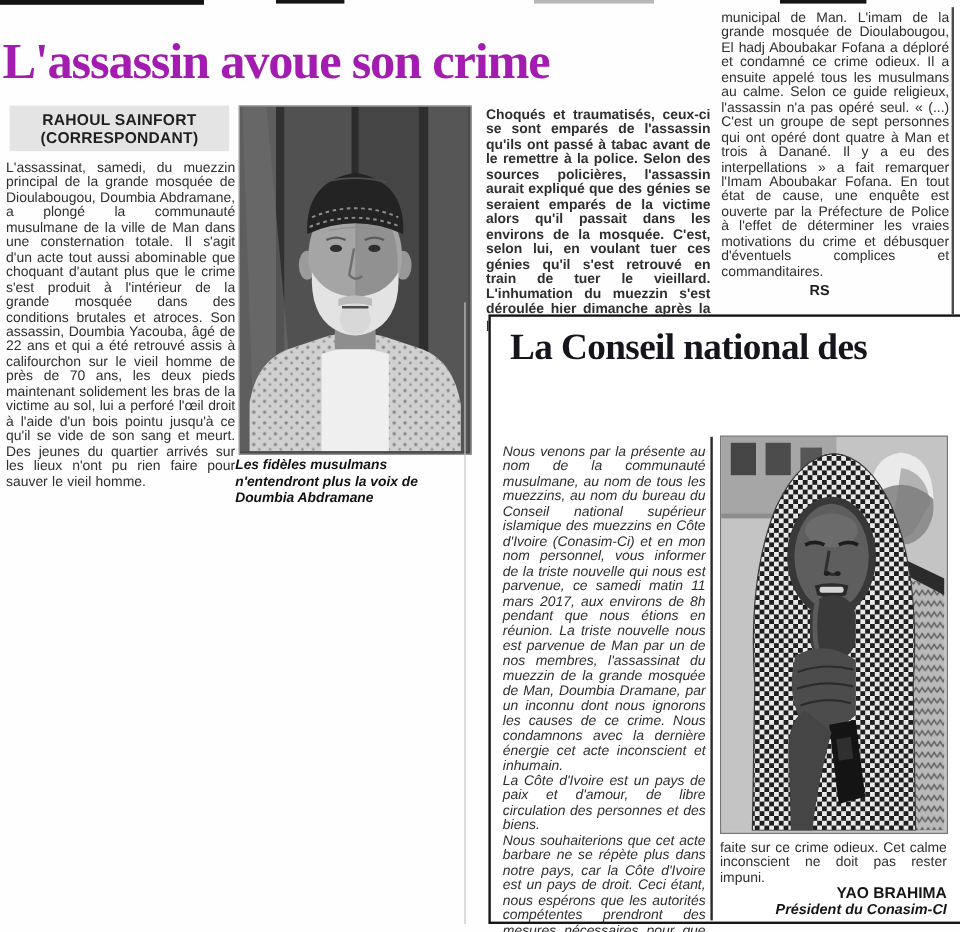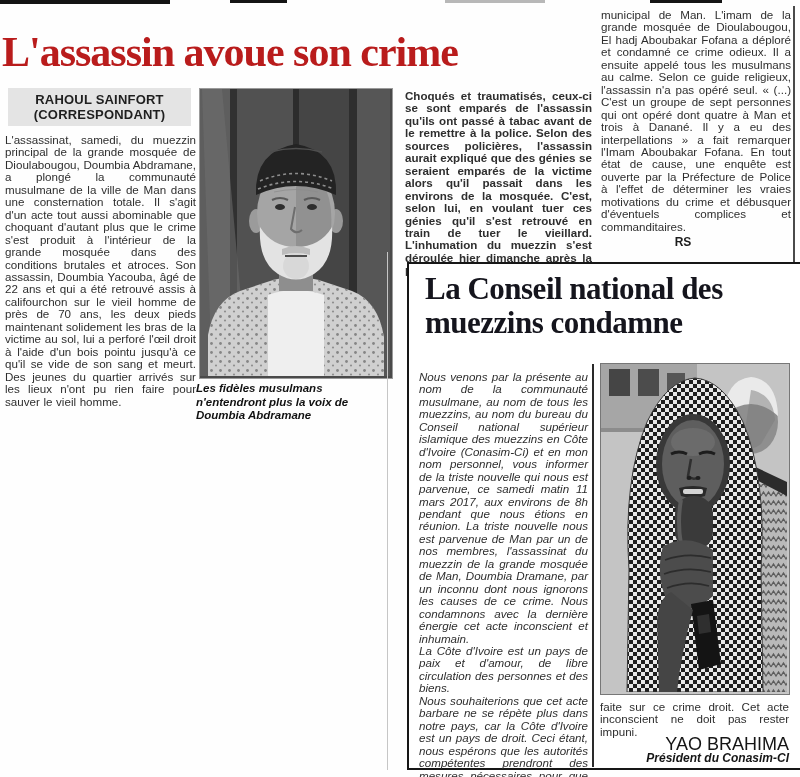--- a/index.html
+++ b/index.html
@@ -6,21 +6,21 @@
   .page{position:relative;width:800px;height:777px;background:#fefefe;overflow:hidden;
         font-family:"Liberation Sans",sans-serif;color:#2b2b2b;}
   .abs{position:absolute;}
   
   .mark{position:absolute;background:#141414;}
   
   .kicker{left:6px;top:10px;width:640px;font-size:17px;letter-spacing:2.6px;
           color:#2e2e2e;font-weight:400;white-space:nowrap;}
   
   .headline{left:2px;top:28px;width:620px;font-family:"Liberation Serif",serif;
-            font-weight:bold;font-size:42px;letter-spacing:-1px;color:#b91c1c;}
+            font-weight:bold;font-size:42px;letter-spacing:-1px;color:#a21caf;}
   
   .byline-box{left:8px;top:88px;width:183px;height:38px;background:#e4e4e4;
               display:flex;flex-direction:column;align-items:center;justify-content:center;}
   .byline-box div{font-weight:bold;font-size:13px;line-height:15px;color:#1f1f1f;letter-spacing:.2px;}
   
   .body-txt{font-size:11.6px;line-height:12.45px;text-align:justify;color:#2e2e2e;word-spacing:.4px;}
   .col1{left:5px;top:134px;width:191px;}
   .col2{left:405px;top:90px;width:187px;font-weight:bold;}
   .rs{text-align:center;font-weight:bold;padding-right:26px;margin-top:2px;font-size:12px;color:#1d1d1d;}
   
@@ -33,21 +33,21 @@
   
   .box{left:407px;top:262px;width:459px;height:508px;border:2px solid #161616;box-sizing:border-box;background:#fff;}
   .box-head{position:absolute;left:16px;top:8px;width:350px;font-family:"Liberation Serif",serif;
             font-weight:bold;font-size:31px;line-height:34px;letter-spacing:-.5px;color:#15151d;}
   .boxcol1{position:absolute;left:10px;top:107px;width:169px;}
   .boxcol1 p{margin:0;font-style:italic;}
   .box-divider{position:absolute;left:183px;top:100px;width:2px;height:403px;background:#2a2a2a;}
   .photo2{position:absolute;left:191px;top:99px;width:188px;height:330px;border:1px solid #777;background:#c6c6c6;}
   .boxcol2{position:absolute;left:191px;top:437px;width:189px;}
   .sigblock{position:absolute;left:191px;top:473px;width:189px;text-align:right;color:#151515;}
-  .sig-name{font-weight:normal;font-size:18px;line-height:14px;}
+  .sig-name{font-weight:bold;font-size:13px;line-height:14px;}
   .sig-title{font-weight:bold;font-style:italic;font-size:12px;line-height:14px;text-align:right;}
   svg{display:block;}
 </style>
 </head>
 <body>
 
 <div class="page">
 
   <div class="mark" style="left:0;top:0;width:170px;height:4px;"></div>
   <div class="mark" style="left:230px;top:0;width:57px;height:3px;"></div>
@@ -124,21 +124,20 @@
     <div class="body-txt">municipal de Man. L'imam de la grande mosquée de Dioulabougou, El hadj Aboubakar Fofana a déploré et condamné ce crime odieux. Il a ensuite appelé tous les musulmans au calme. Selon ce guide religieux, l'assassin n'a pas opéré seul. « (...) C'est un groupe de sept personnes qui ont opéré dont quatre à Man et trois à Danané. Il y a eu des interpellations » a fait remarquer l'Imam Aboubakar Fofana. En tout état de cause, une enquête est ouverte par la Préfecture de Police à l'effet de déterminer les vraies motivations du crime et débusquer d'éventuels complices et commanditaires.</div>
     <div class="rs">RS</div>
   </div>
 
   <div class="abs vrule-right"></div>
   <div class="abs vrule-gutter"></div>
 
   <div class="abs box">
     <div class="box-head">
       <div>La Conseil national des</div>
-      <div>muezzins condamne</div>
     </div>
 
     <div class="boxcol1 body-txt">
       <p>Nous venons par la présente au nom de la communauté musulmane, au nom de tous les muezzins, au nom du bureau du Conseil national supérieur islamique des muezzins en Côte d'Ivoire (Conasim-Ci) et en mon nom personnel, vous informer de la triste nouvelle qui nous est parvenue, ce samedi matin 11 mars 2017, aux environs de 8h pendant que nous étions en réunion. La triste nouvelle nous est parvenue de Man par un de nos membres, l'assassinat du muezzin de la grande mosquée de Man, Doumbia Dramane, par un inconnu dont nous ignorons les causes de ce crime. Nous condamnons avec la dernière énergie cet acte inconscient et inhumain.</p>
       <p>La Côte d'Ivoire est un pays de paix et d'amour, de libre circulation des personnes et des biens.</p>
       <p>Nous souhaiterions que cet acte barbare ne se répète plus dans notre pays, car la Côte d'Ivoire est un pays de droit. Ceci étant, nous espérons que les autorités compétentes prendront des mesures nécessaires pour que la lumière soit</p>
     </div>
 
     <div class="box-divider"></div>
 
@@ -195,21 +194,21 @@
         <path d="M63,210 Q86,202 110,208" stroke="#2c2c2c" stroke-width="1.8" fill="none"></path>
         <path d="M66,224 Q88,216 108,222" stroke="#2c2c2c" stroke-width="1.8" fill="none"></path>
 
         <polygon points="90,240 112,236 120,300 98,306" fill="#141414"></polygon>
         <polygon points="96,252 108,250 110,268 98,270" fill="#2f2f2f"></polygon>
 
         <path d="M58,328 L56,256 Q58,234 70,228 L92,246 Q80,290 76,328 Z" fill="#454545"></path>
       </svg>
     </div>
 
-    <div class="boxcol2 body-txt">faite sur ce crime droit. Cet acte inconscient ne doit pas rester impuni.</div>
+    <div class="boxcol2 body-txt">faite sur ce crime odieux. Cet calme inconscient ne doit pas rester impuni.</div>
 
     <div class="sigblock">
       <div class="sig-name">YAO BRAHIMA</div>
       <div class="sig-title">Président du  Conasim-CI</div>
     </div>
   </div>
 
 </div>
 
 </body></html>

